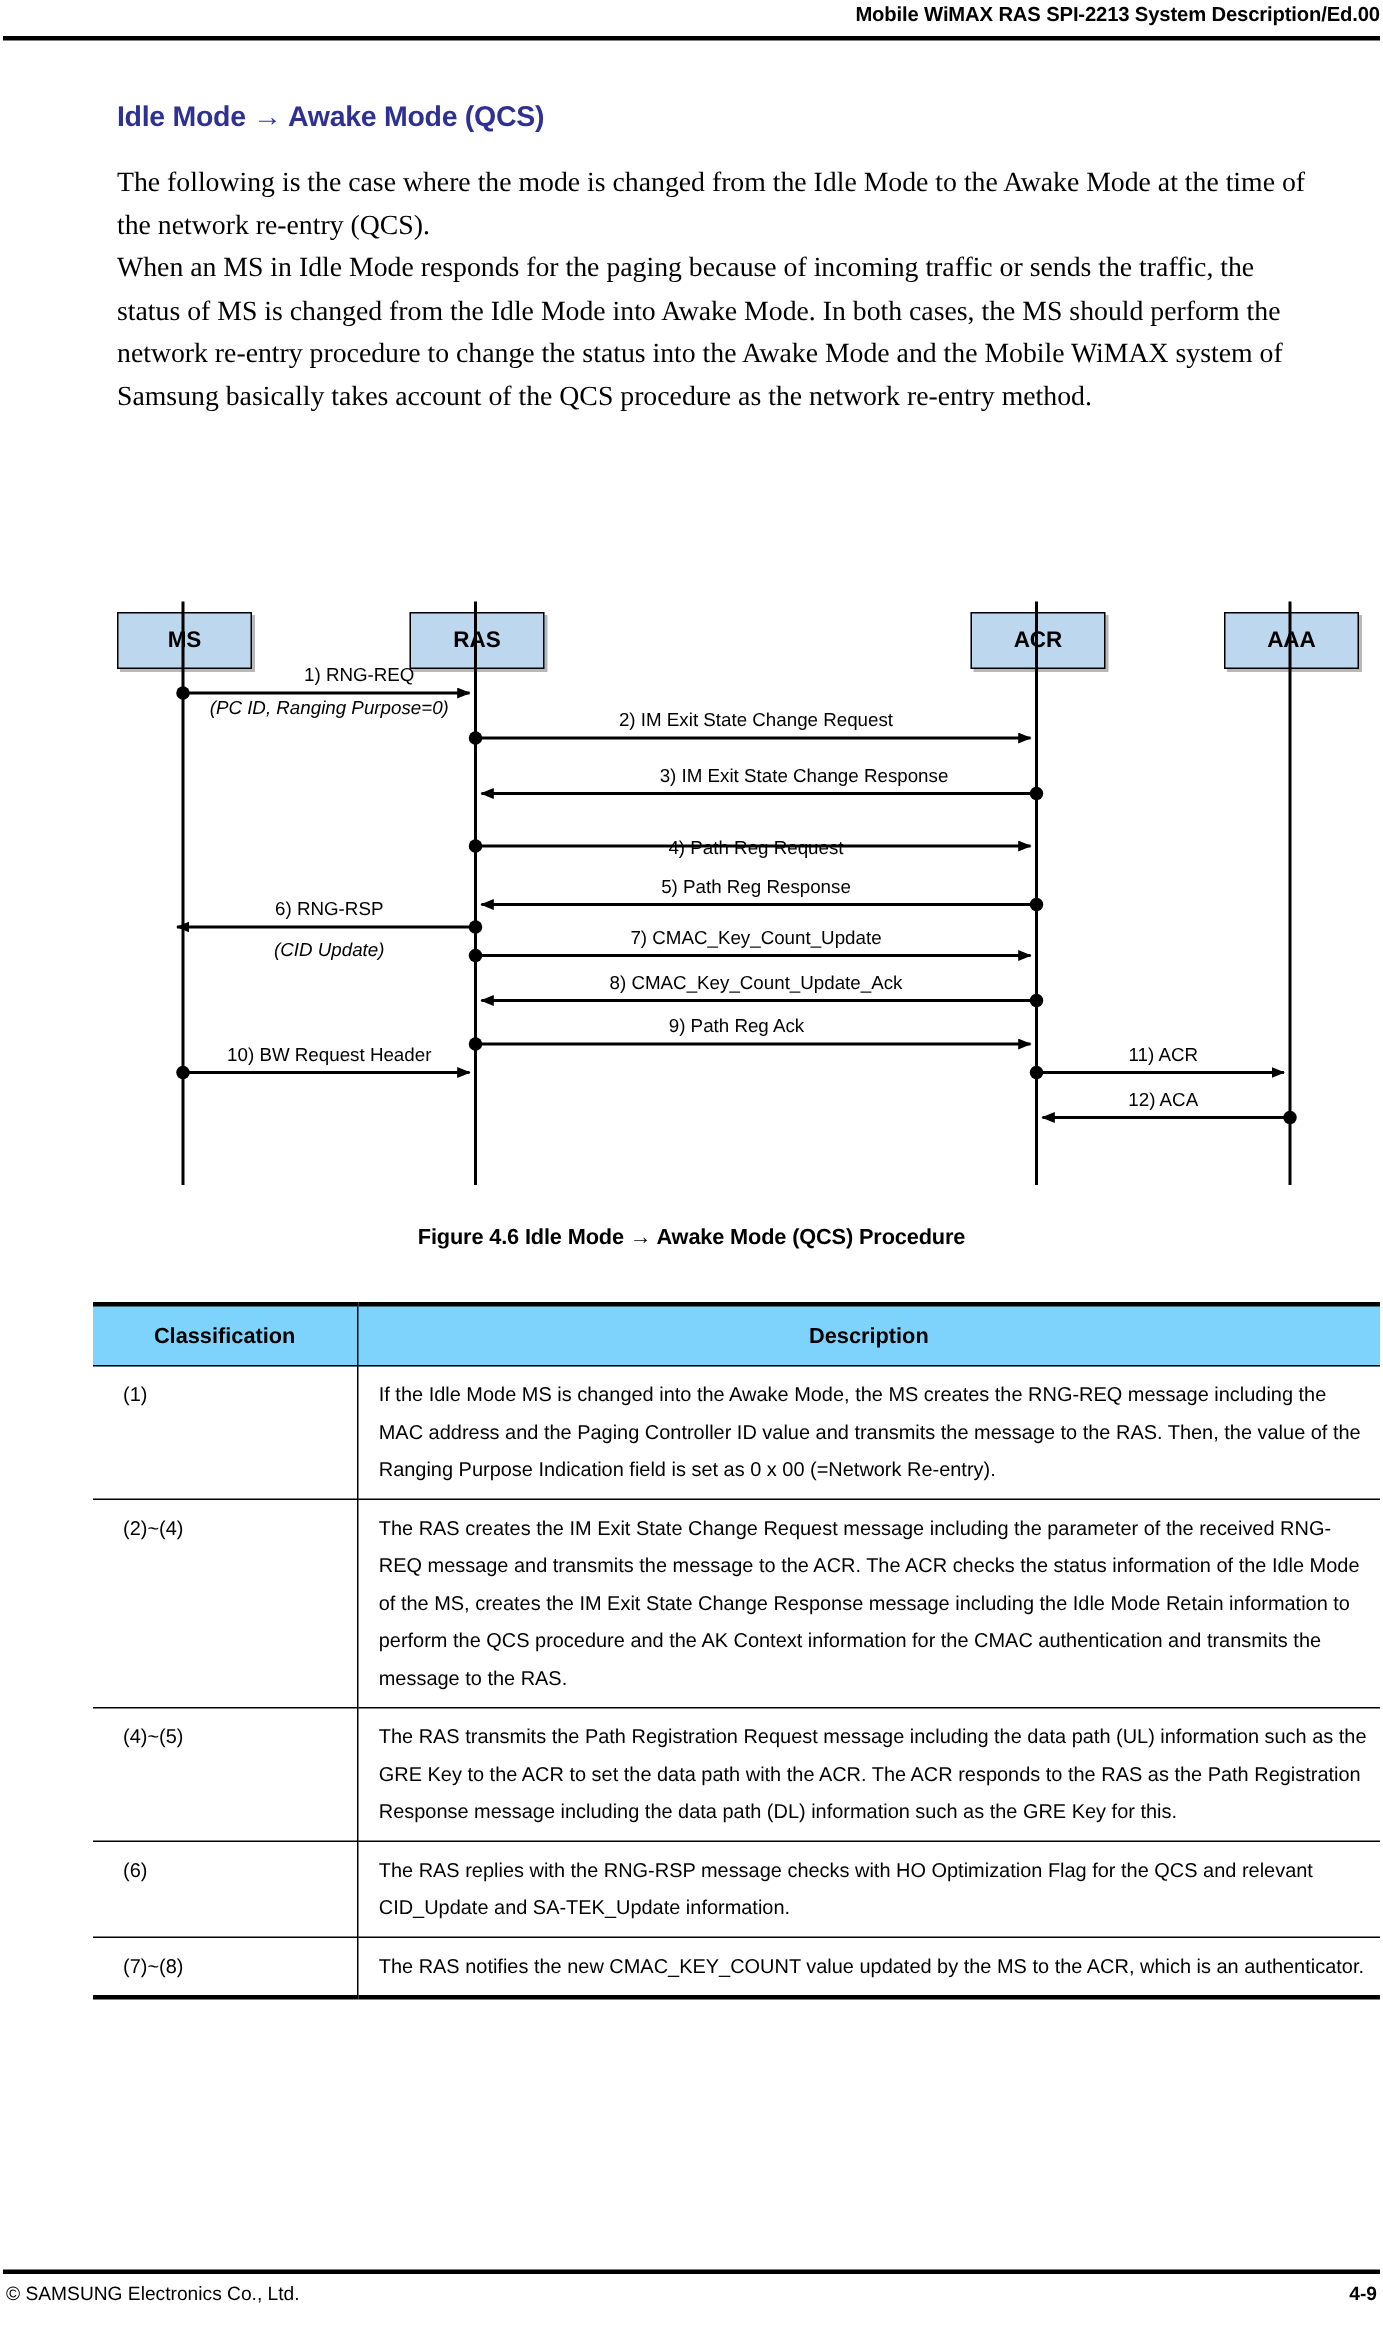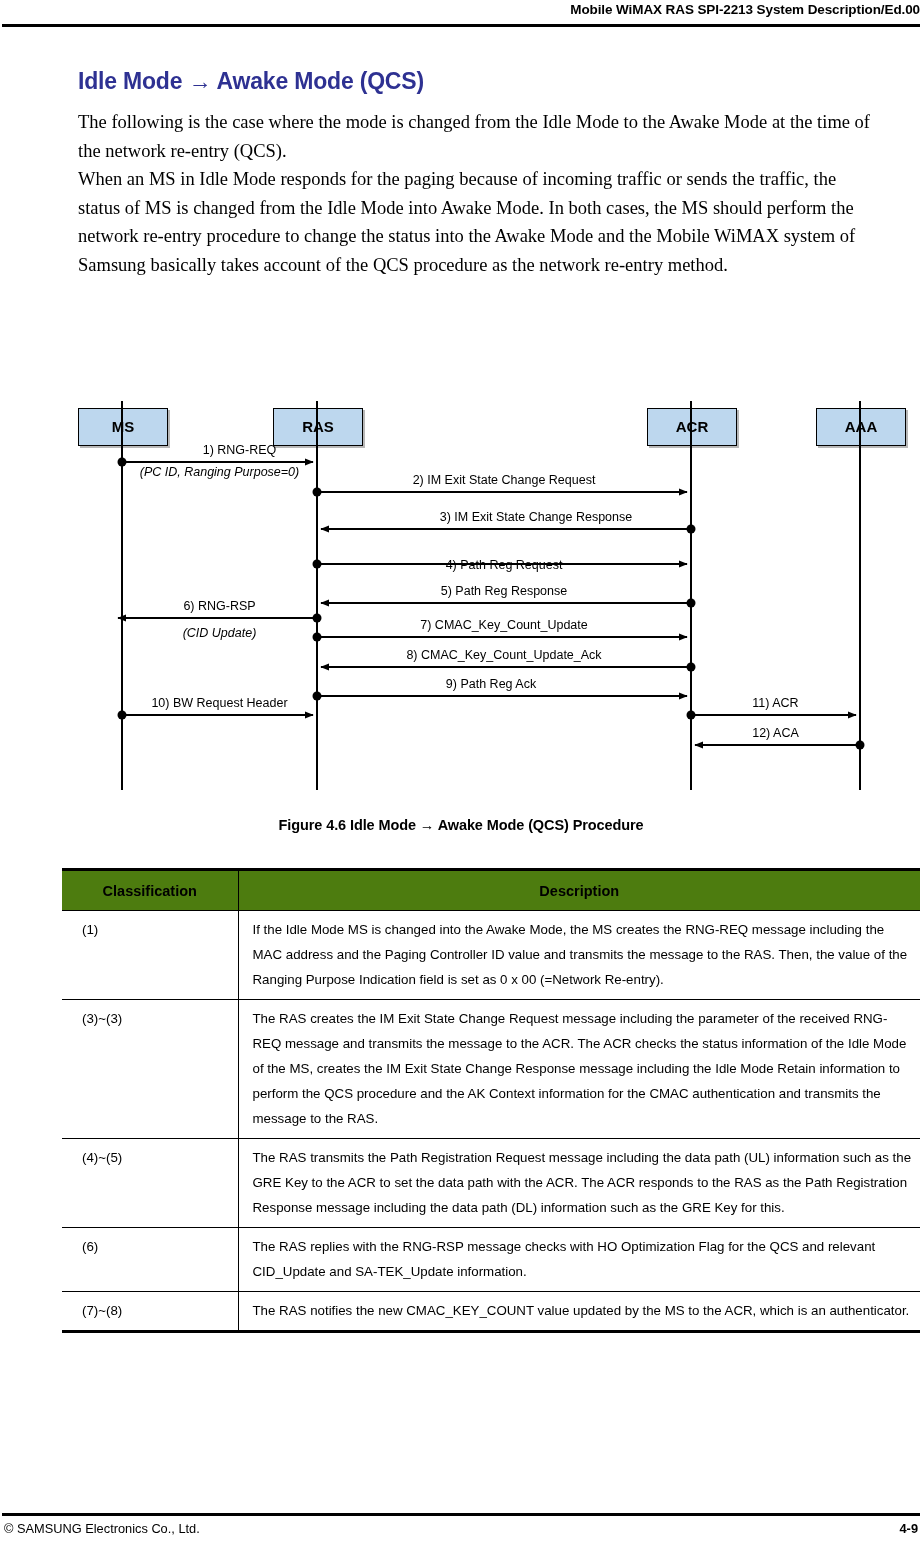--- a/index.html
+++ b/index.html
@@ -41,21 +41,21 @@
     width: 918px;
     height: 3px;
     background: #000000;
   }
 
   
   .section-title {
     position: absolute;
     left: 78px;
     top: 68px;
-    font-size: 23px;
+    font-size: 19px;
     font-weight: bold;
     color: #2E3192;
     letter-spacing: -0.2px;
     white-space: nowrap;
   }
 
   
   .body-block {
     position: absolute;
     left: 78px;
@@ -132,21 +132,21 @@
     border-collapse: collapse;
     table-layout: fixed;
     font-family: "Liberation Sans", sans-serif;
   }
   .desc-table th, .desc-table td {
     border: none;
     vertical-align: top;
     padding: 0;
   }
   .desc-table thead tr {
-    background: #4d7c0f;
+    background: #7dd3fc;
   }
   .desc-table thead th {
     border-top: 3px solid #000000;
     border-bottom: 1px solid #000000;
     height: 39px;
     font-size: 14.5px;
     font-weight: bold;
     text-align: center;
     vertical-align: middle;
   }
@@ -311,21 +311,21 @@
       <th class="col-class">Classification</th>
       <th class="col-desc">Description</th>
     </tr>
   </thead>
   <tbody>
     <tr>
       <td class="cell-class">(1)</td>
       <td class="cell-desc">If the Idle Mode MS is changed into the Awake Mode, the MS creates the RNG-REQ message including the MAC address and the Paging Controller ID value and transmits the message to the RAS. Then, the value of the Ranging Purpose Indication field is set as 0 x 00 (=Network Re-entry).</td>
     </tr>
     <tr>
-      <td class="cell-class">(3)~(3)</td>
+      <td class="cell-class">(2)~(4)</td>
       <td class="cell-desc">The RAS creates the IM Exit State Change Request message including the parameter of the received RNG-REQ message and transmits the message to the ACR. The ACR checks the status information of the Idle Mode of the MS, creates the IM Exit State Change Response message including the Idle Mode Retain information to perform the QCS procedure and the AK Context information for the CMAC authentication and transmits the message to the RAS.</td>
     </tr>
     <tr>
       <td class="cell-class">(4)~(5)</td>
       <td class="cell-desc">The RAS transmits the Path Registration Request message including the data path (UL) information such as the GRE Key to the ACR to set the data path with the ACR. The ACR responds to the RAS as the Path Registration Response message including the data path (DL) information such as the GRE Key for this.</td>
     </tr>
     <tr>
       <td class="cell-class">(6)</td>
       <td class="cell-desc">The RAS replies with the RNG-RSP message checks with HO Optimization Flag for the QCS and relevant CID_Update and SA-TEK_Update information.</td>
     </tr>

